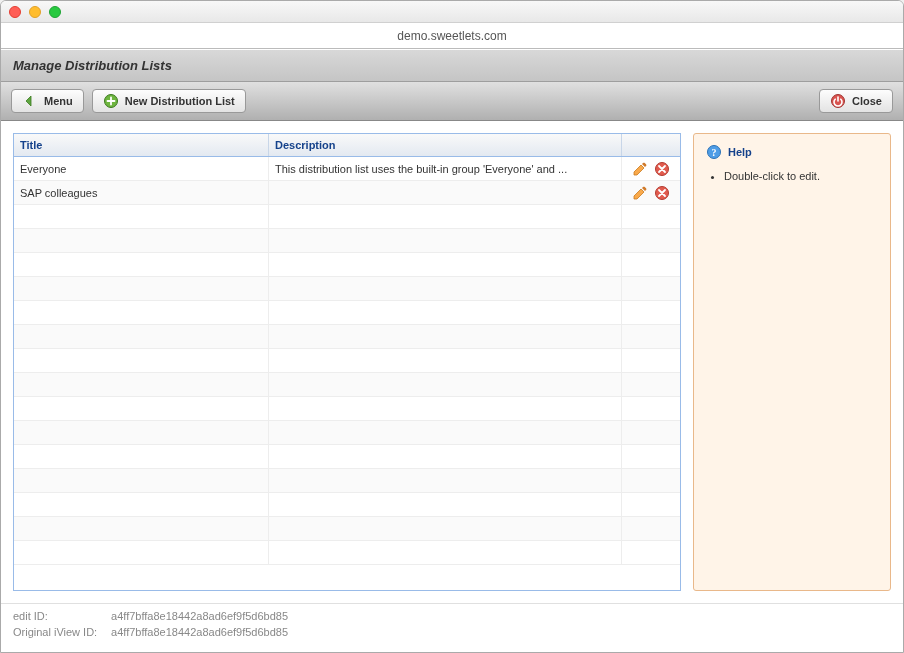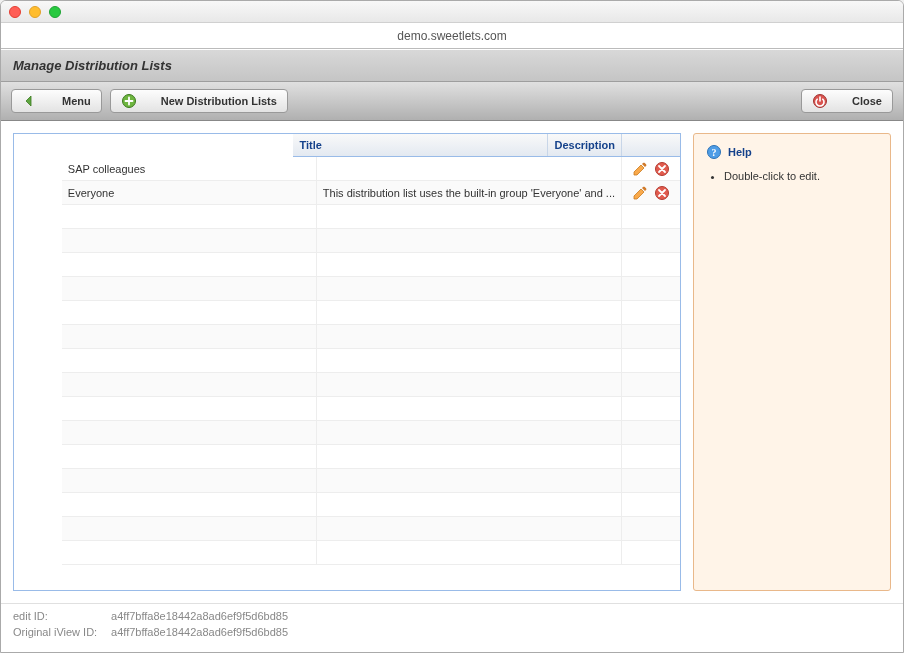--- a/index.html
+++ b/index.html
@@ -57,21 +57,21 @@
     border-bottom: 1px solid #888;
     padding: 7px 10px;
     display: flex;
     align-items: center;
     gap: 8px;
   }
   .toolbar .spacer { flex: 1; }
   .btn {
     display: inline-flex;
     align-items: center;
-    gap: 24px;
+    gap: 6px;
     padding: 3px 10px;
     background: linear-gradient(#fdfdfd, #e3e3e3);
     border: 1px solid #999;
     border-radius: 4px;
     font-size: 11px;
     font-weight: bold;
     color: #333;
     cursor: pointer;
     height: 24px;
   }
@@ -82,21 +82,20 @@
     padding: 12px;
     gap: 12px;
     background: #fff;
   }
   .grid-wrap {
     flex: 1;
     border: 1px solid #99bbe8;
     display: flex;
     flex-direction: column;
     overflow: hidden;
-    align-items: flex-end;
   }
   .grid-header {
     display: flex;
     background: linear-gradient(#f9f9f9, #e3e9f1);
     border-bottom: 1px solid #99bbe8;
   }
   .grid-header .gh {
     padding: 5px 6px;
     font-weight: bold;
     color: #15428b;
@@ -184,21 +183,21 @@
       </span>
       <span>Menu</span>
     </button>
     <button class="btn">
       <span class="icon16">
         <svg viewBox="0 0 16 16">
             <circle cx="8" cy="8" r="6.5" fill="#6eb53f" stroke="#3c7a1f"></circle>
             <path d="M8 4.5v7M4.5 8h7" stroke="#fff" stroke-width="1.8" stroke-linecap="round"></path>
           </svg>
       </span>
-      <span>New Distribution Lists</span>
+      <span>New Distribution List</span>
     </button>
     <div class="spacer"></div>
     <button class="btn">
       <span class="icon16">
         <svg viewBox="0 0 16 16">
             <circle cx="8" cy="8" r="6.5" fill="#d9534f" stroke="#a13633"></circle>
             <path d="M8 4v4" stroke="#fff" stroke-width="1.6" stroke-linecap="round"></path>
             <path d="M5.2 6.2a4 4 0 1 0 5.6 0" fill="none" stroke="#fff" stroke-width="1.6" stroke-linecap="round"></path>
           </svg>
       </span>
@@ -208,57 +207,57 @@
 
   <div class="content-area">
 
     <div class="grid-wrap">
       <div class="grid-header">
         <div class="gh col-title">Title</div>
         <div class="gh col-desc">Description</div>
         <div class="gh col-act"></div>
       </div>
       <div class="grid-body" id="grid-body">
-          <div class="grid-row">
-            <div class="cell col-title">SAP colleagues</div>
-            <div class="cell col-desc"></div>
-            <div class="cell col-act">
-              <span style="cursor: pointer;">
-                <svg viewBox="0 0 16 16" width="16" height="16">
-                  <path d="M2 11l7-7 3 3-7 7H2v-3z" fill="#f9a94b" stroke="#c97a1e" stroke-width="0.8"></path>
-                  <path d="M10 3l1-1c.5-.5 1.3-.5 1.8 0l1.2 1.2c.5.5.5 1.3 0 1.8l-1 1-3-3z" fill="#d07b2c"></path>
-                </svg>
-              </span>
-              <span style="cursor: pointer;">
-                <svg viewBox="0 0 16 16" width="16" height="16">
-                  <circle cx="8" cy="8" r="6.5" fill="#e15b4e" stroke="#b23b30"></circle>
-                  <path d="M5 5l6 6M11 5l-6 6" stroke="#fff" stroke-width="1.8" stroke-linecap="round"></path>
-                </svg>
-              </span>
-            </div>
-          </div>
           <div class="grid-row">
             <div class="cell col-title">Everyone</div>
             <div class="cell col-desc">This distribution list uses the built-in group 'Everyone' and ...</div>
             <div class="cell col-act">
               <span style="cursor: pointer;">
                 <svg viewBox="0 0 16 16" width="16" height="16">
                   <path d="M2 11l7-7 3 3-7 7H2v-3z" fill="#f9a94b" stroke="#c97a1e" stroke-width="0.8"></path>
                   <path d="M10 3l1-1c.5-.5 1.3-.5 1.8 0l1.2 1.2c.5.5.5 1.3 0 1.8l-1 1-3-3z" fill="#d07b2c"></path>
                 </svg>
               </span>
               <span style="cursor: pointer;">
                 <svg viewBox="0 0 16 16" width="16" height="16">
                   <circle cx="8" cy="8" r="6.5" fill="#e15b4e" stroke="#b23b30"></circle>
                   <path d="M5 5l6 6M11 5l-6 6" stroke="#fff" stroke-width="1.8" stroke-linecap="round"></path>
                 </svg>
               </span>
             </div>
           </div>
           <div class="grid-row">
+            <div class="cell col-title">SAP colleagues</div>
+            <div class="cell col-desc"></div>
+            <div class="cell col-act">
+              <span style="cursor: pointer;">
+                <svg viewBox="0 0 16 16" width="16" height="16">
+                  <path d="M2 11l7-7 3 3-7 7H2v-3z" fill="#f9a94b" stroke="#c97a1e" stroke-width="0.8"></path>
+                  <path d="M10 3l1-1c.5-.5 1.3-.5 1.8 0l1.2 1.2c.5.5.5 1.3 0 1.8l-1 1-3-3z" fill="#d07b2c"></path>
+                </svg>
+              </span>
+              <span style="cursor: pointer;">
+                <svg viewBox="0 0 16 16" width="16" height="16">
+                  <circle cx="8" cy="8" r="6.5" fill="#e15b4e" stroke="#b23b30"></circle>
+                  <path d="M5 5l6 6M11 5l-6 6" stroke="#fff" stroke-width="1.8" stroke-linecap="round"></path>
+                </svg>
+              </span>
+            </div>
+          </div>
+          <div class="grid-row">
             <div class="cell col-title"></div>
             <div class="cell col-desc"></div>
             <div class="cell col-act"></div>
           </div>
           <div class="grid-row">
             <div class="cell col-title"></div>
             <div class="cell col-desc"></div>
             <div class="cell col-act"></div>
           </div>
           <div class="grid-row">

